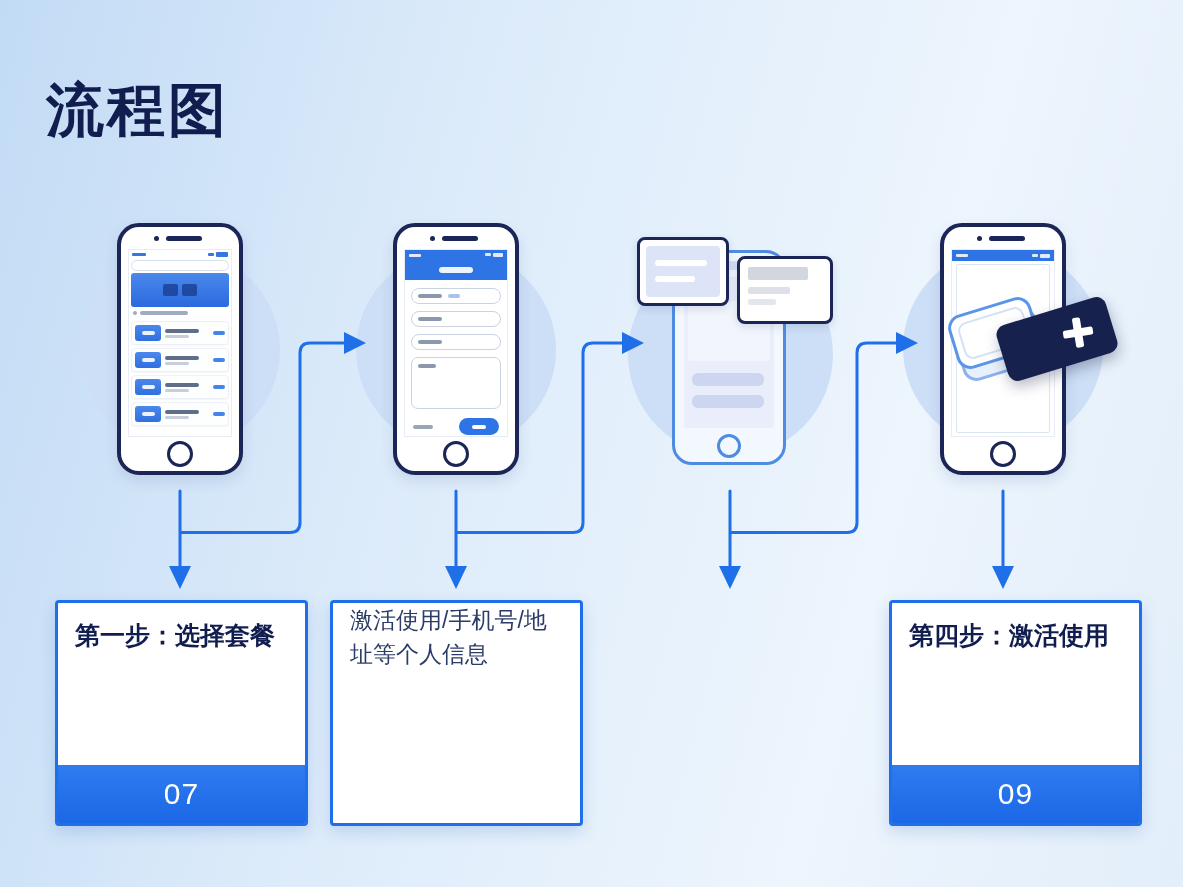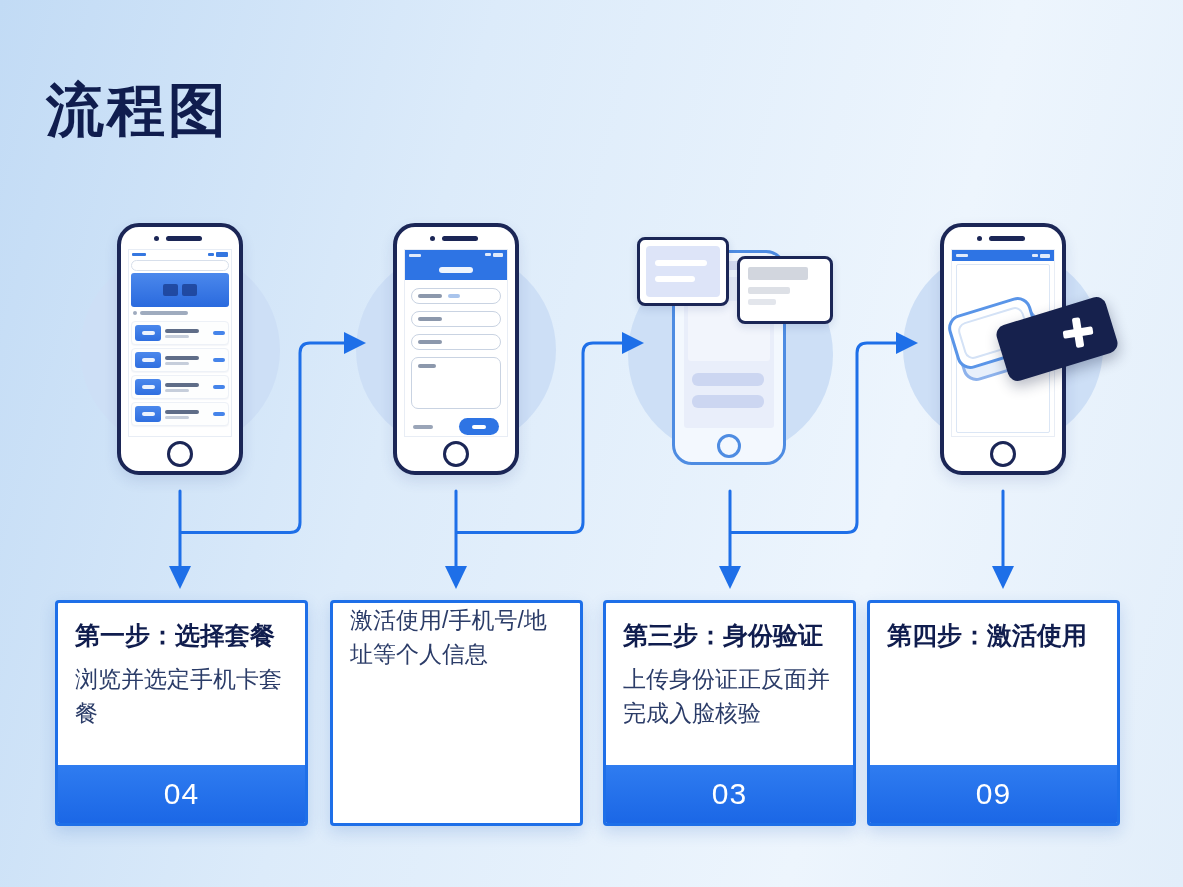--- a/index.html
+++ b/index.html
@@ -276,29 +276,23 @@
   <div class="sim sim-bottom"></div>
   <div class="sim sim-top">
     <div class="sim-face"></div>
   </div>
   <div class="dark-card">
     <span class="plus"></span>
   </div>
 
   <div class="step-card" style="left:55px">
     <div class="card-title">第一步：选择套餐</div>
-    <div class="card-desc">浏览并选定手机卡套餐</div>
-    <div class="card-footer">04</div>
+    <div class="card-footer">07</div>
   </div>
   <div class="step-card" style="left:330px">
     <div class="card-desc">激活使用/手机号/地址等个人信息</div>
   </div>
-  <div class="step-card" style="left:603px">
-    <div class="card-title">第三步：身份验证</div>
-    <div class="card-desc">上传身份证正反面并完成入脸核验</div>
-    <div class="card-footer">03</div>
-  </div>
-  <div class="step-card" style="left:867px">
+  <div class="step-card" style="left:889px">
     <div class="card-title">第四步：激活使用</div>
     <div class="card-footer">09</div>
   </div>
 
 </div>
 
 </body></html>

